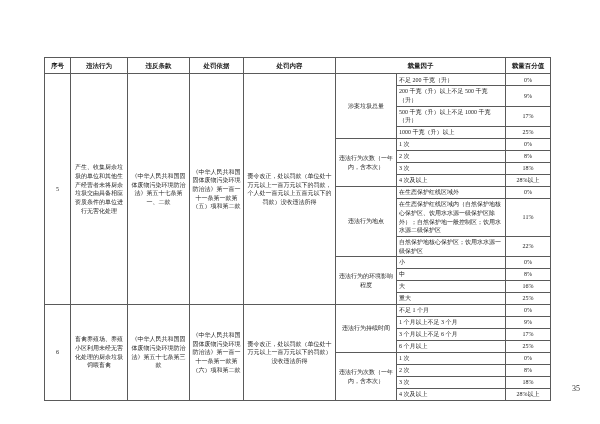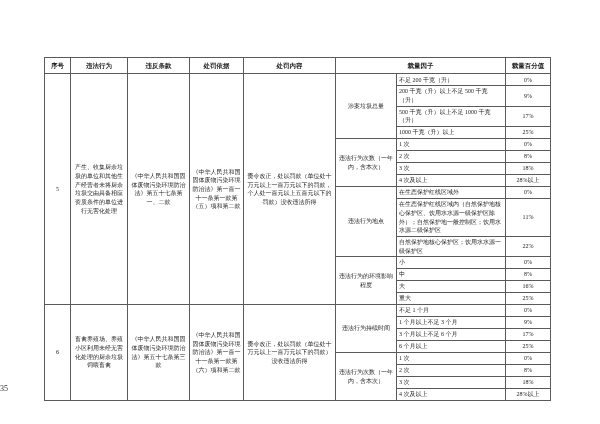--- a/index.html
+++ b/index.html
@@ -23,21 +23,21 @@
   table.law th{
     font-weight:bold;font-size:6.5px;text-align:center;padding:3px 1px;
   }
   td.c-seq{text-align:center;}
   td.c-main{text-align:center;padding:2px 4px;}
   td.c-group{text-align:center;}
   td.c-factor{text-align:left;padding-left:3px;}
   td.c-pct{text-align:center;}
   tr.sub td{height:9px;}
   .pageno{
-    position:absolute;left:0;top:384px;width:580px;text-align:left;
+    position:absolute;left:0;top:384px;width:580px;text-align:right;
     font-size:8px;color:#333;
   }
 </style>
 </head>
 <body>
 
 <div class="sheet">
 
   <table class="law">
     <colgroup>

